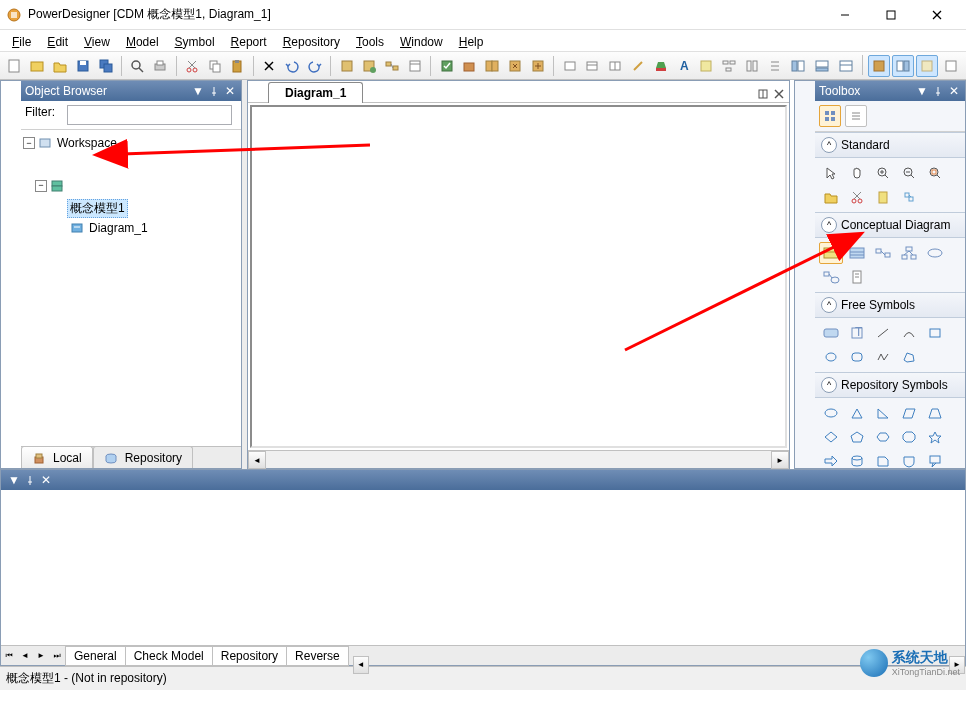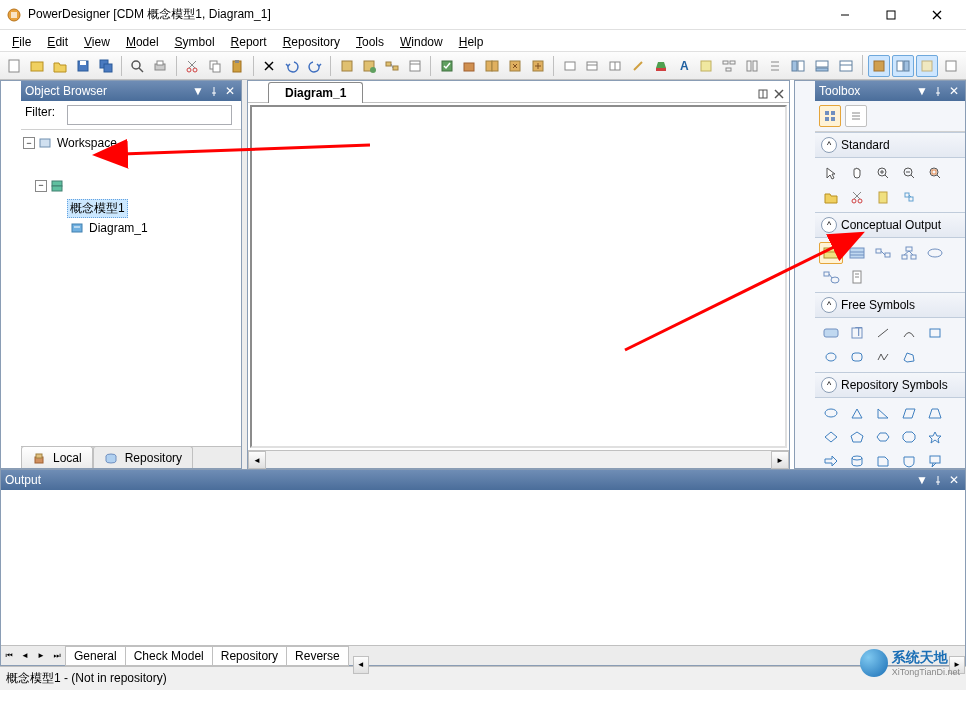--- a/index.html
+++ b/index.html
@@ -581,21 +581,21 @@
             <svg width="16" height="16">
               <rect x="4" y="4" width="4" height="4" fill="none" stroke="#60a0d0"></rect>
               <rect x="8" y="8" width="4" height="4" fill="none" stroke="#60a0d0"></rect>
               <line x1="8" y1="6" x2="10" y2="8" stroke="#60a0d0"></line>
             </svg>
           </div>
       </div>
 
       <div class="toolbox-section-h">
         <span class="collapse-btn">^</span>
-        <span>Conceptual Output</span>
+        <span>Conceptual Diagram</span>
       </div>
       <div class="toolbox-grid">
         <div class="tbx-item highlight">
             <svg width="18" height="16">
               <rect x="2" y="3" width="14" height="10" fill="#f0e080" stroke="#b09030"></rect>
               <line x1="2" y1="7" x2="16" y2="7" stroke="#b09030"></line>
             </svg>
           </div>
         <div class="tbx-item">
             <svg width="18" height="16">
@@ -793,21 +793,20 @@
             </svg>
           </div>
 
       </div>
     </div>
   </div>
 </div>
 
 <div class="output-panel">
   <div class="panel-header">
-    <span class="title">Output</span>
     <span class="ctrl">▼</span>
     <span class="ctrl">
         <svg width="10" height="10">
           <path d="M5 1 L5 7 M3 7 L7 7 M5 7 L5 10" stroke="#fff"></path>
         </svg>
       </span>
     <span class="ctrl">✕</span>
   </div>
   <div class="output-body"></div>
   <div class="output-tabs">

